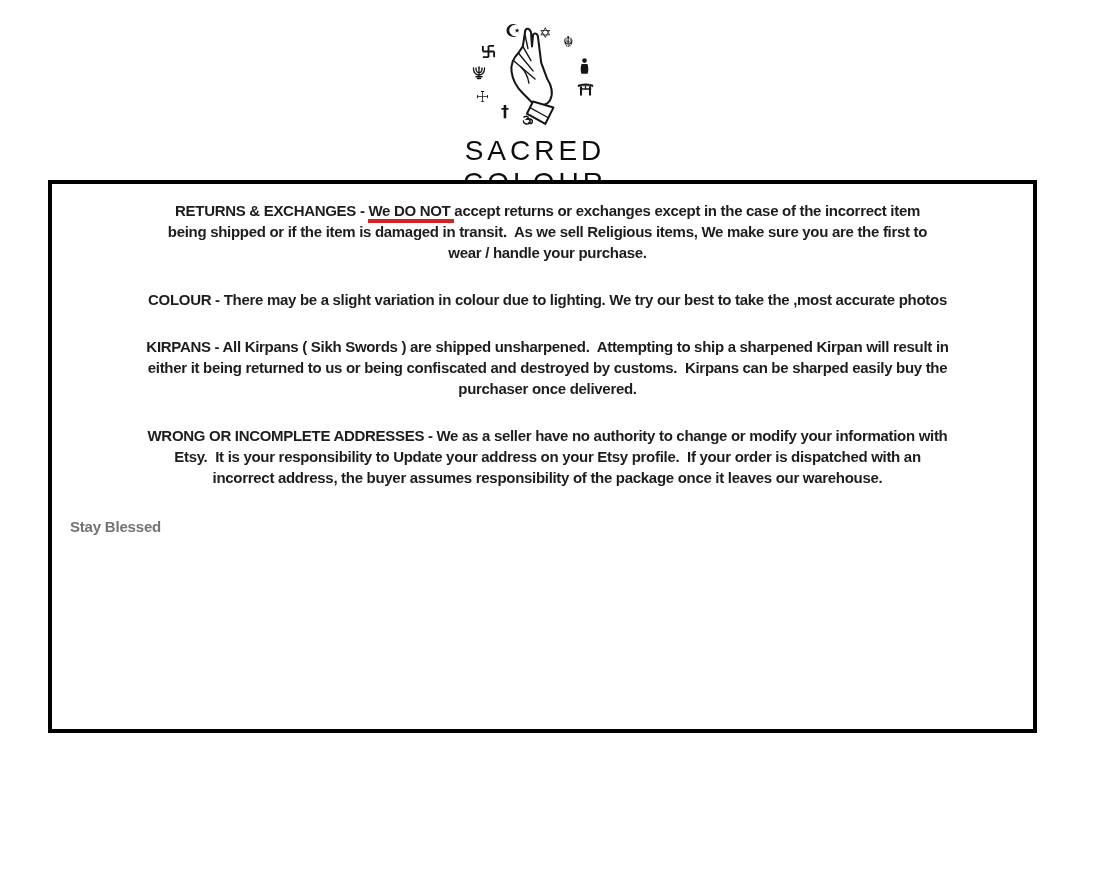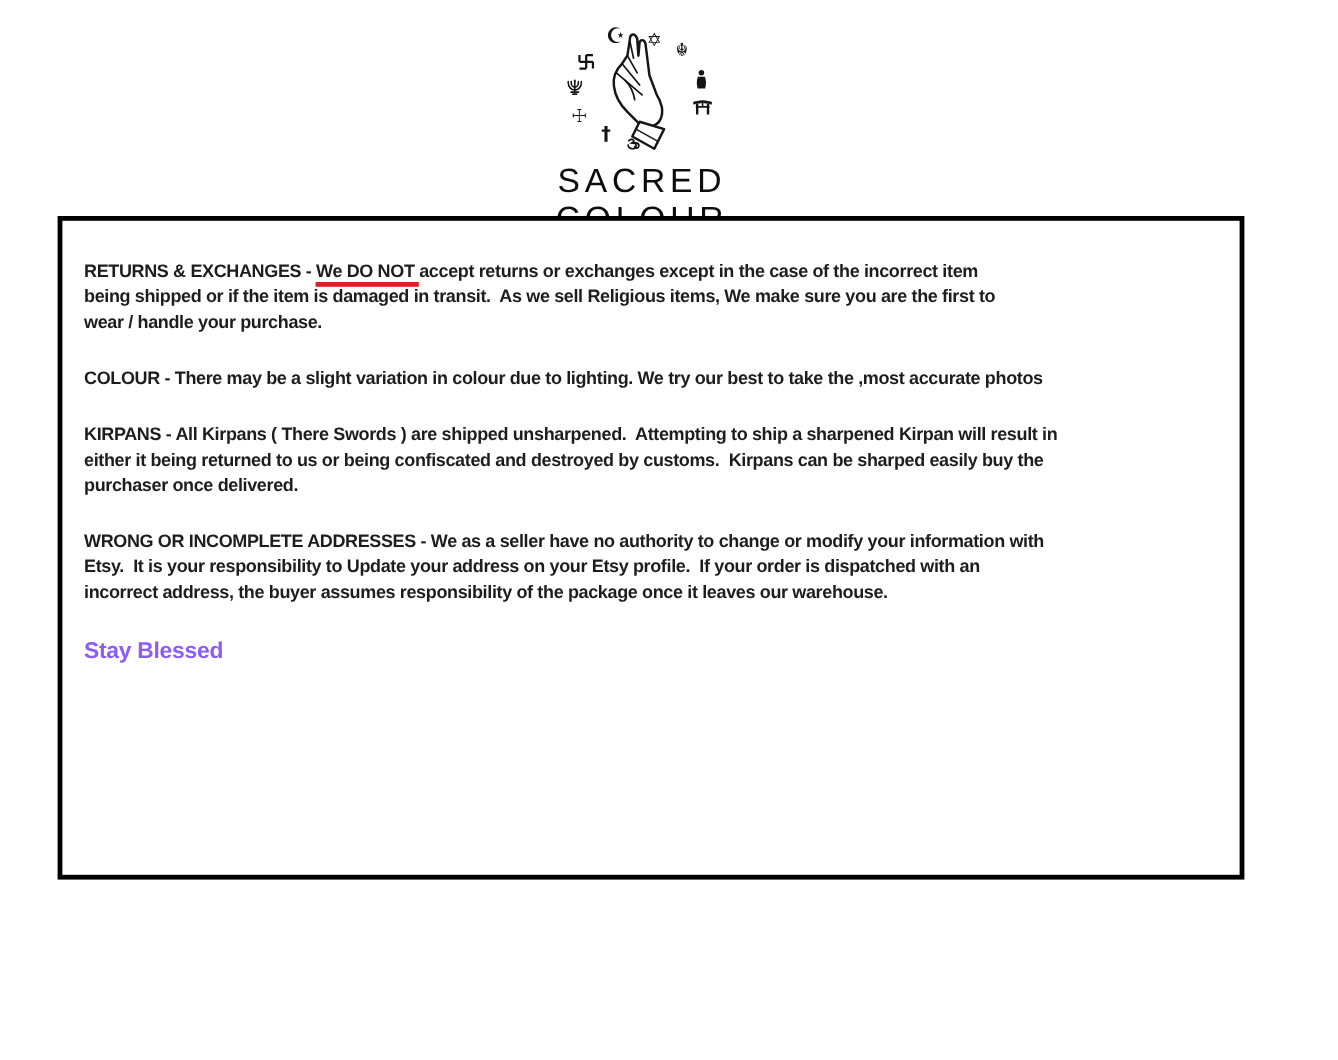--- a/index.html
+++ b/index.html
@@ -17,27 +17,27 @@
     position:absolute;top:135px;left:400px;width:270px;text-align:center;
     font-size:28px;letter-spacing:4px;color:#0d0d0d;font-weight:400;
   }
   
   .policy-box{
     position:absolute;left:48px;top:180px;width:989px;height:553px;
     box-sizing:border-box;border:4px solid #000000;background:#ffffff;
     padding:16px 8px 0 18px;overflow:hidden;
   }
   .para{
-    margin:16px 0 26px;font-size:15px;line-height:21px;font-weight:bold;
-    letter-spacing:-0.3px;color:#1d1d1d;white-space:pre-wrap;
+    margin:0 0 26px;font-size:15px;line-height:21px;font-weight:bold;
+    letter-spacing:-0.3px;color:#1d1d1d;white-space:pre-wrap;text-align:center;
   }
   .u-red{border-bottom:4px solid #d42323;}
   .closing{
-    margin:0;font-size:19px;line-height:25px;font-weight:bold;
-    letter-spacing:-0.2px;color:#8b5cf6;
+    margin:0;font-size:15px;line-height:25px;font-weight:bold;
+    letter-spacing:-0.2px;color:#737373;
   }
 </style>
 </head>
 <body>
 
 <div class="page">
 
   <div class="logo-art">
 
     <svg style="left:16px;top:22px" width="15" height="15" viewBox="0 0 16 16">
@@ -105,21 +105,21 @@
   <div class="policy-box">
 
     <p class="para"><span>RETURNS &amp; EXCHANGES - </span><span class="u-red">We DO NOT </span><span>accept returns or exchanges except in the case of the incorrect item
 being shipped or if the item is damaged in transit.  As we sell Religious items, We make sure you are the first to
 wear / handle your purchase.</span></p>
 
 
 
     <p class="para">COLOUR - There may be a slight variation in colour due to lighting. We try our best to take the ,most accurate photos</p>
 
-    <p class="para">KIRPANS - All Kirpans ( There Swords ) are shipped unsharpened.  Attempting to ship a sharpened Kirpan will result in
+    <p class="para">KIRPANS - All Kirpans ( Sikh Swords ) are shipped unsharpened.  Attempting to ship a sharpened Kirpan will result in
 either it being returned to us or being confiscated and destroyed by customs.  Kirpans can be sharped easily buy the
 purchaser once delivered.</p>
 
     <p class="para">WRONG OR INCOMPLETE ADDRESSES - We as a seller have no authority to change or modify your information with
 Etsy.  It is your responsibility to Update your address on your Etsy profile.  If your order is dispatched with an
 incorrect address, the buyer assumes responsibility of the package once it leaves our warehouse.</p>
 
 
     <p class="closing">Stay Blessed</p>
 

